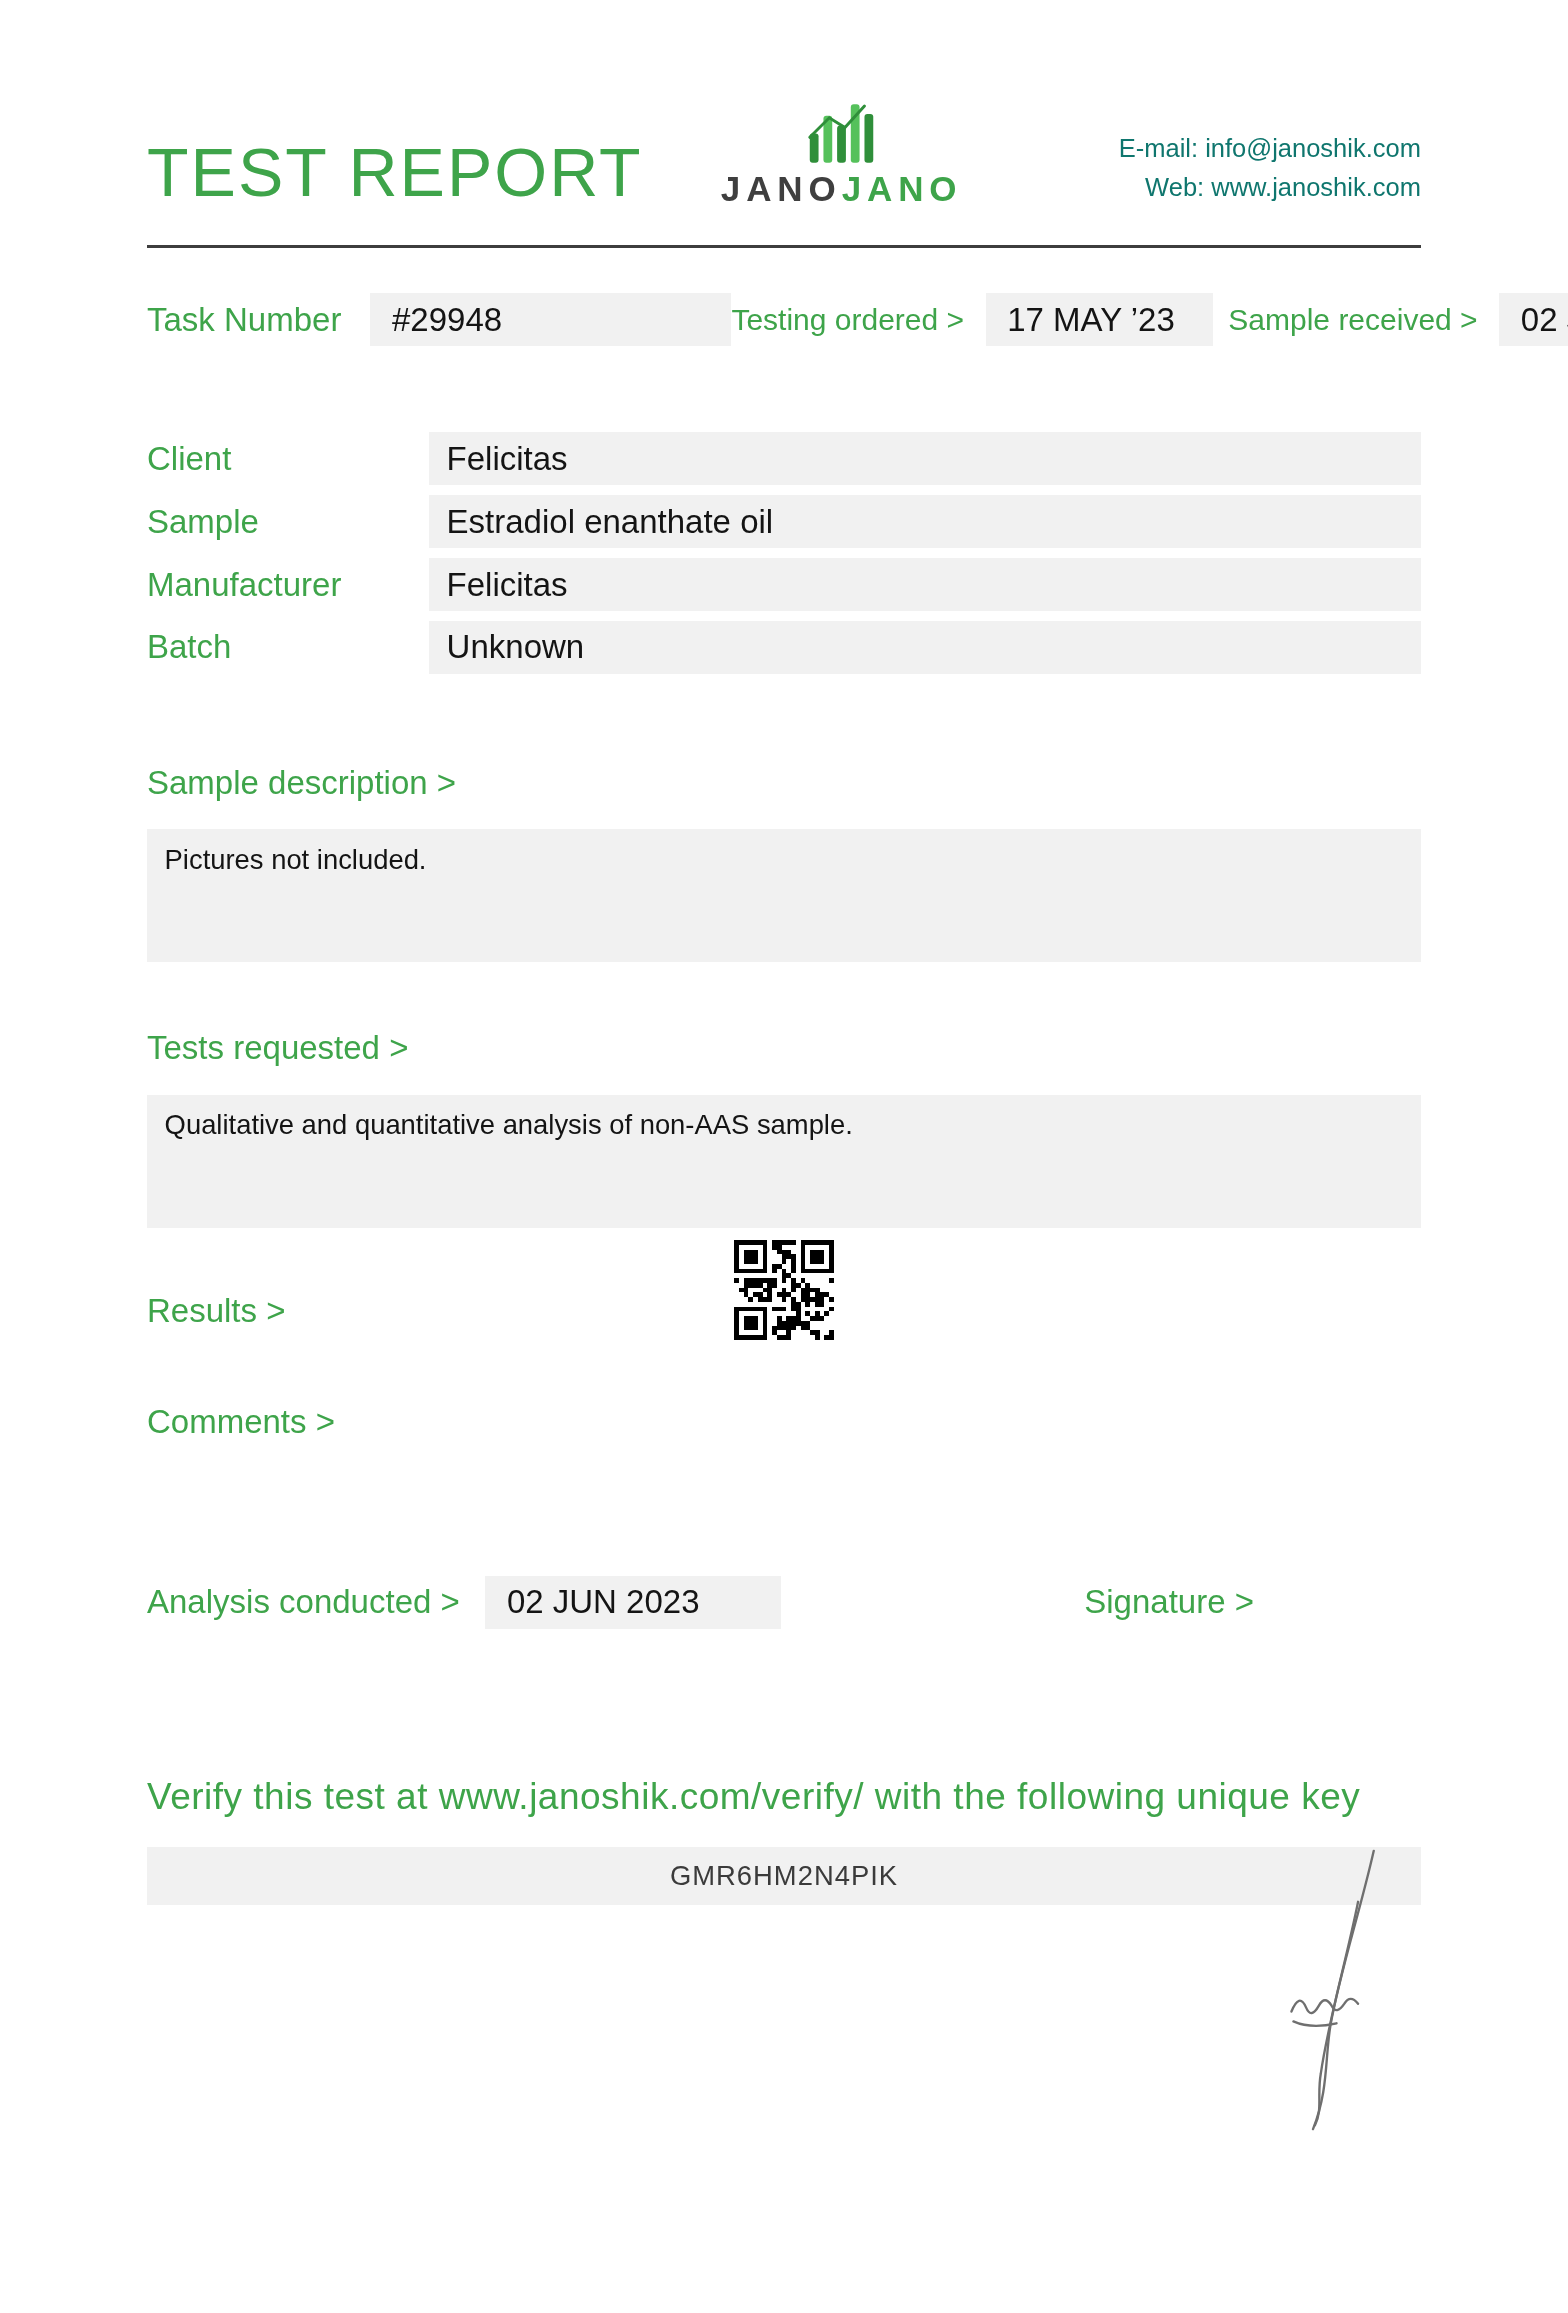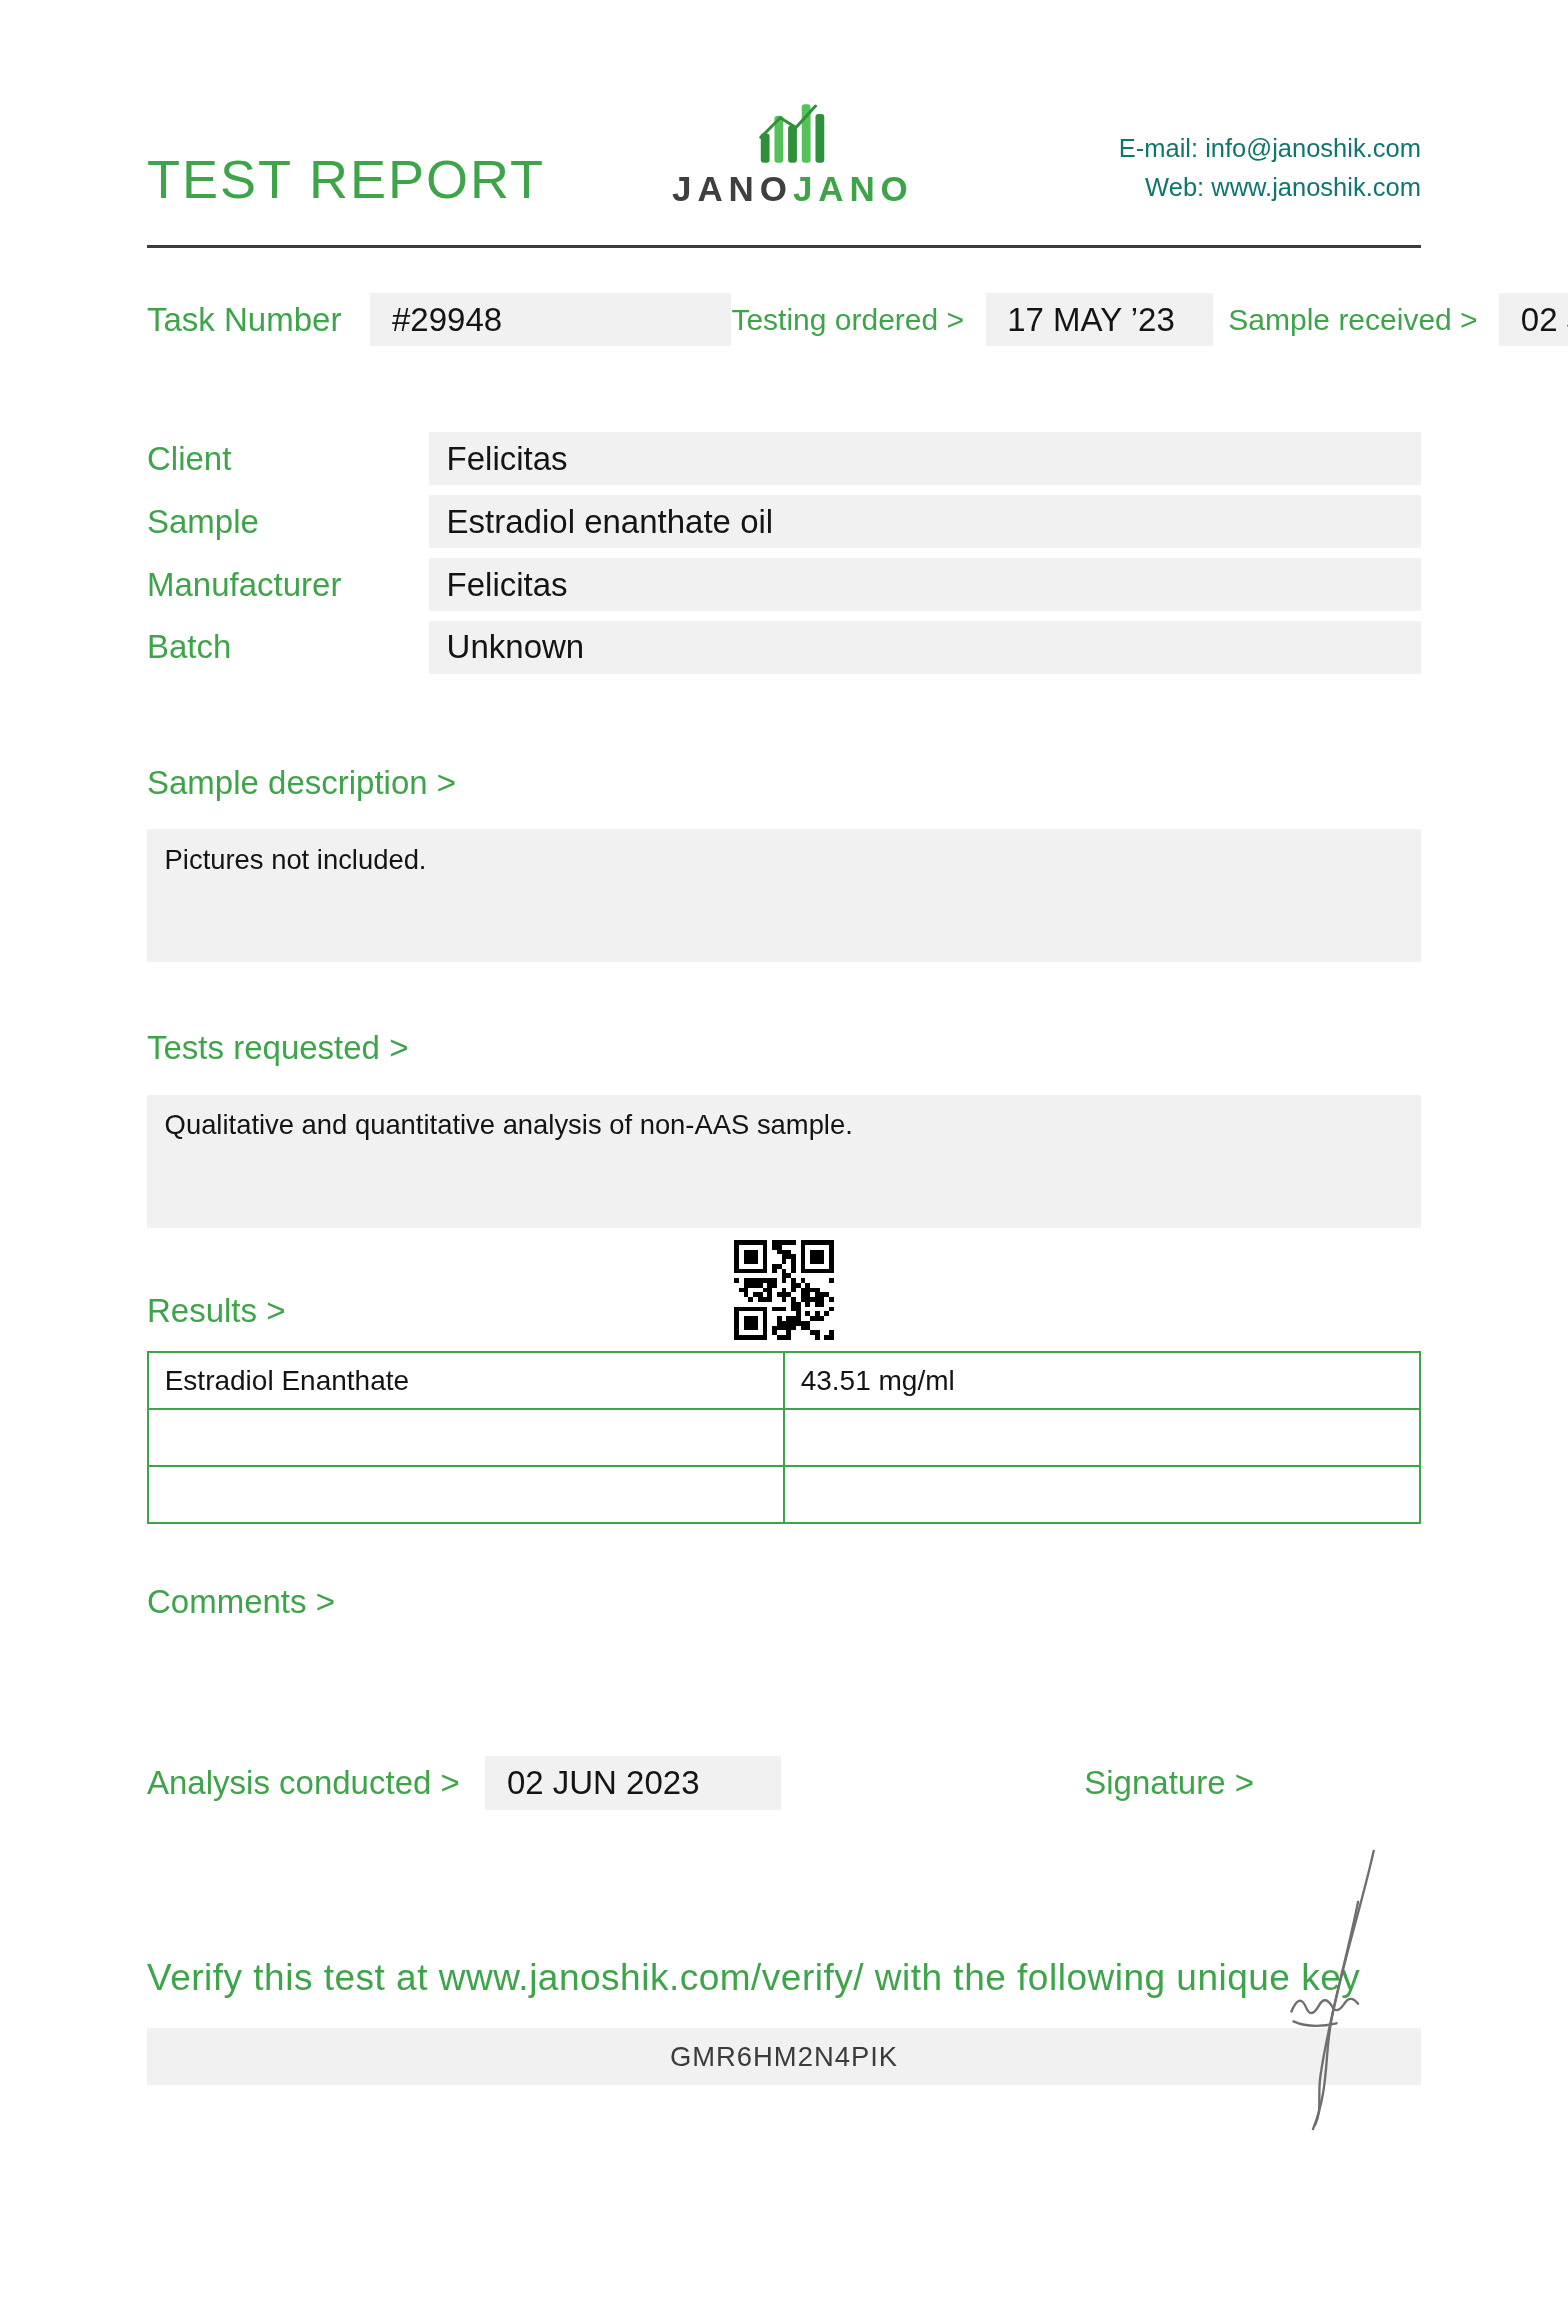--- a/index.html
+++ b/index.html
@@ -5,21 +5,21 @@
   * { margin:0; padding:0; box-sizing:border-box; }
   html,body { background:#ffffff; }
   :root { --green:#3ea44a; --box:#f1f1f1; --ink:#1a1a1a; }
   .page {
     position:relative; width:1568px; height:2313px; margin:0 auto;
     background:#fff; padding:0 147px;
     font-family:"Liberation Sans", sans-serif; color:var(--ink);
   }
   
   .header { display:flex; justify-content:space-between; align-items:flex-end; padding-top:98px; }
-  .title { color:var(--green); font-size:54px; font-weight:normal; letter-spacing:2px; line-height:1; }
+  .title { color:var(--green); font-size:68px; font-weight:normal; letter-spacing:2px; line-height:1; }
   .logo { text-align:center; transform:translateX(-39px); }
   .logo-icon { display:block; margin:0 auto 3.9px; }
   .logo-text { font-size:35px; font-weight:bold; letter-spacing:5.9px; line-height:1; }
   .logo-text .jano { color:#3f3f3f; }
   .logo-text .shik { color:var(--green); }
   .contact { text-align:right; font-size:25.5px; color:#0f766e; line-height:1.5; }
   .rule { border:0; border-top:3.9px solid #3d3d3d; margin-top:39px; }
 
   
   .task-row { display:flex; justify-content:space-between; margin-top:45px; }
@@ -359,36 +359,20 @@
           <rect x="25" y="100" width="5" height="5"></rect>
           <rect x="30" y="100" width="5" height="5"></rect>
           <rect x="45" y="100" width="5" height="5"></rect>
           <rect x="50" y="100" width="5" height="5"></rect>
           <rect x="55" y="100" width="5" height="5"></rect>
           <rect x="85" y="100" width="5" height="5"></rect>
           <rect x="95" y="100" width="5" height="5"></rect>
           <rect x="100" y="100" width="5" height="5"></rect>
         </svg></span>
   </div>
-  <table class="results">
-    <tbody>
-      <tr>
-        <td class="c1">Estradiol Enanthate</td>
-        <td>43.51 mg/ml</td>
-      </tr>
-      <tr>
-        <td class="c1"></td>
-        <td></td>
-      </tr>
-      <tr>
-        <td class="c1"></td>
-        <td></td>
-      </tr>
-    </tbody>
-  </table>
 
   <h2 class="sec-h h-comments">Comments &gt;</h2>
 
   <div class="footer-row">
     <div class="analysis">
       <span class="g-label">Analysis conducted &gt;</span>
       <span class="val-box">02 JUN 2023</span>
     </div>
     <div class="g-label sig-label">Signature &gt;</div>
   </div>

